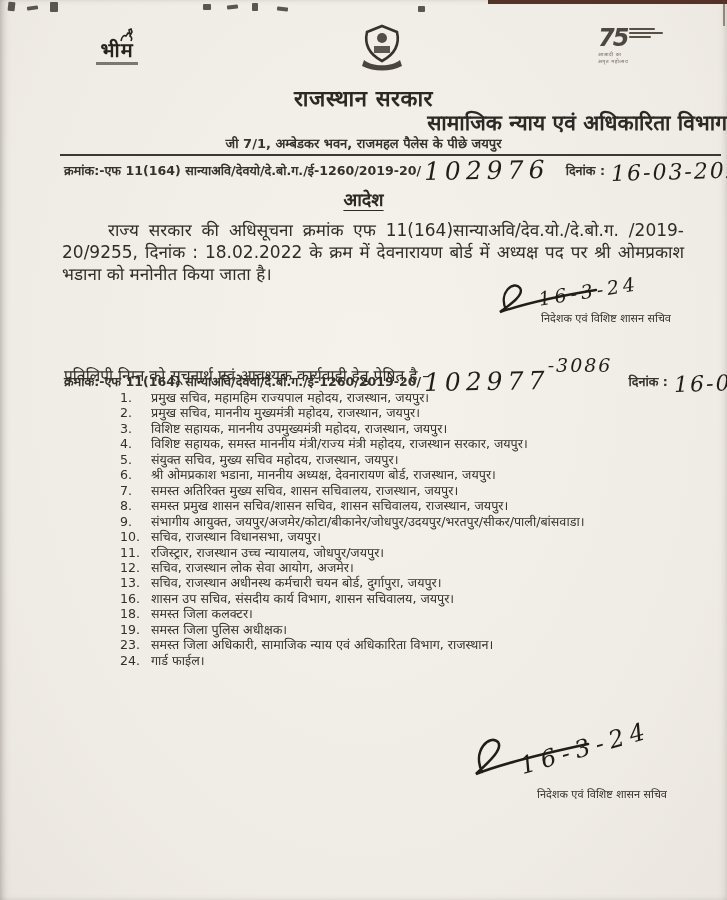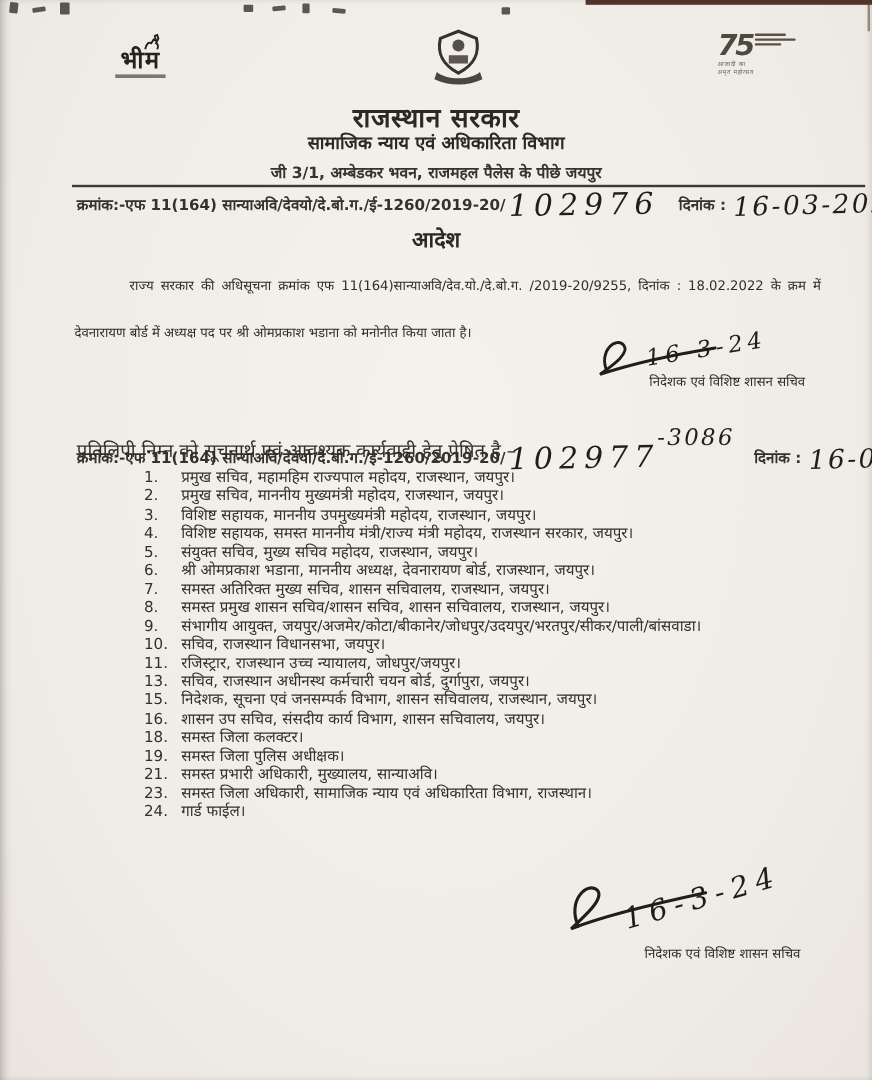--- a/index.html
+++ b/index.html
@@ -22,36 +22,36 @@
   .bhim .word{font-size:20px;font-weight:bold;color:#26231f;letter-spacing:1px;}
   .bhim .cap{display:block;margin:2px auto 0;width:42px;height:3px;background:#4a453e;opacity:.7;}
   .emblem{left:360px;top:24px;}
   .logo75{left:598px;top:26px;line-height:1;color:#5a554d;}
   .logo75 .seven{font-size:24px;font-style:italic;font-weight:bold;color:#4d4840;letter-spacing:-2px;}
   .logo75 .waves{display:inline-block;vertical-align:6px;margin-left:2px;}
   .logo75 .waves i{display:block;height:2px;background:#565047;margin:2px 0;border-radius:2px;}
   .logo75 .w1{width:26px;} .logo75 .w2{width:34px;} .logo75 .w3{width:22px;}
   .logo75 .cap{font-size:5px;color:#6a645b;letter-spacing:.5px;margin-top:2px;}
   .title{top:82px;left:0;width:100%;text-align:center;font-size:22px;font-weight:bold;color:#2c2925;letter-spacing:.5px;}
-  .subtitle{top:108px;left:0;width:100%;text-align:center;font-size:15px;font-weight:bold;color:#2c2925;}
+  .subtitle{top:108px;left:0;width:100%;text-align:right;font-size:21px;font-weight:bold;color:#2c2925;}
   .address{top:134px;left:0;width:100%;text-align:center;font-size:13px;font-weight:bold;color:#36332e;}
   .rule{top:154px;left:60px;right:6px;border-top:2px solid #3c3833;}
   
   .refrow{left:64px;right:2px;display:flex;align-items:flex-end;white-space:nowrap;}
   .ref1{top:156px;} .ref2{top:342px;}
   .ref-label,.date-label{font-size:12.6px;font-weight:bold;color:#35322d;}
   .hw{font-family:"DejaVu Serif","Liberation Serif",serif;font-style:italic;color:#211e1a;}
   .hw-num{font-size:25px;letter-spacing:5px;margin:0 0 -6px 3px;transform:rotate(-1deg);}
   .hw-extra{font-size:19px;letter-spacing:2px;margin:12px 0 14px -2px;}
   .date-label{margin-left:16px;}
   .hw-date{font-size:22px;letter-spacing:2px;margin:0 0 -5px 6px;transform:rotate(-1.5deg);}
   
   .order-heading{top:187px;left:0;width:100%;text-align:center;font-size:18px;font-weight:bold;
-    text-underline-offset:4px;color:#2c2925;}
-  .order-body{top:219px;left:62px;width:622px;font-size:11px;line-height:39px;
+    text-decoration:underline;text-underline-offset:4px;color:#2c2925;}
+  .order-body{top:219px;left:62px;width:622px;font-size:17px;line-height:22px;
     text-align:justify;text-indent:46px;color:#302d28;}
   
   .sig{width:190px;height:52px;}
   .sig-top{left:480px;top:278px;}
   .sig-bottom{left:452px;top:730px;width:220px;height:60px;}
   .sig .hw-sigdate{position:absolute;font-family:"DejaVu Serif","Liberation Serif",serif;font-style:italic;
     color:#1f1c18;white-space:nowrap;}
   .sig-top .hw-sigdate{left:58px;top:2px;font-size:19px;letter-spacing:4px;transform:rotate(-9deg);}
   .sig-bottom .hw-sigdate{left:66px;top:4px;font-size:24px;letter-spacing:6px;transform:rotate(-16deg);}
   .designation{font-size:11px;color:#302d28;white-space:nowrap;}
@@ -98,21 +98,21 @@
   </div>
 
   <div class="abs logo75">
     <span class="seven">75</span><span class="waves"><i class="w1"></i><i class="w2"></i><i class="w3"></i></span>
     <div class="cap">आजादी का</div>
     <div class="cap">अमृत महोत्सव</div>
   </div>
 
   <div class="abs title">राजस्थान सरकार</div>
   <div class="abs subtitle">सामाजिक न्याय एवं अधिकारिता विभाग</div>
-  <div class="abs address">जी 3/1, अम्बेडकर भवन, राजमहल पैलेस के पीछे जयपुर</div>
+  <div class="abs address">जी 7/1, अम्बेडकर भवन, राजमहल पैलेस के पीछे जयपुर</div>
   <div class="abs rule"></div>
 
   <div class="abs refrow ref1">
     <span class="ref-label">क्रमांक:-एफ 11(164) सान्याअवि/देवयो/दे.बो.ग./ई-1260/2019-20/</span>
     <span class="hw hw-num">102976</span>
     <span class="date-label">दिनांक :</span>
     <span class="hw hw-date">16-03-2024</span>
   </div>
 
   <div class="abs order-heading">आदेश</div>
@@ -186,53 +186,49 @@
       <div class="recip-item">
         <span class="recip-num">10.</span>
         <span class="recip-text">सचिव, राजस्थान विधानसभा, जयपुर।</span>
       </div>
 
       <div class="recip-item">
         <span class="recip-num">11.</span>
         <span class="recip-text">रजिस्ट्रार, राजस्थान उच्च न्यायालय, जोधपुर/जयपुर।</span>
       </div>
 
+      <div class="recip-item">
+        <span class="recip-num">12.</span>
+        <span class="recip-text">सचिव, राजस्थान लोक सेवा आयोग, अजमेर।</span>
+      </div>
 
       <div class="recip-item">
         <span class="recip-num">13.</span>
         <span class="recip-text">सचिव, राजस्थान अधीनस्थ कर्मचारी चयन बोर्ड, दुर्गापुरा, जयपुर।</span>
       </div>
 
 
-      <div class="recip-item">
-        <span class="recip-num">15.</span>
-        <span class="recip-text">निदेशक, सूचना एवं जनसम्पर्क विभाग, शासन सचिवालय, राजस्थान, जयपुर।</span>
-      </div>
 
       <div class="recip-item">
         <span class="recip-num">16.</span>
         <span class="recip-text">शासन उप सचिव, संसदीय कार्य विभाग, शासन सचिवालय, जयपुर।</span>
       </div>
 
 
       <div class="recip-item">
         <span class="recip-num">18.</span>
         <span class="recip-text">समस्त जिला कलक्टर।</span>
       </div>
 
       <div class="recip-item">
         <span class="recip-num">19.</span>
         <span class="recip-text">समस्त जिला पुलिस अधीक्षक।</span>
       </div>
 
 
-      <div class="recip-item">
-        <span class="recip-num">21.</span>
-        <span class="recip-text">समस्त प्रभारी अधिकारी, मुख्यालय, सान्याअवि।</span>
-      </div>
 
 
       <div class="recip-item">
         <span class="recip-num">23.</span>
         <span class="recip-text">समस्त जिला अधिकारी, सामाजिक न्याय एवं अधिकारिता विभाग, राजस्थान।</span>
       </div>
 
       <div class="recip-item">
         <span class="recip-num">24.</span>
         <span class="recip-text">गार्ड फाईल।</span>

